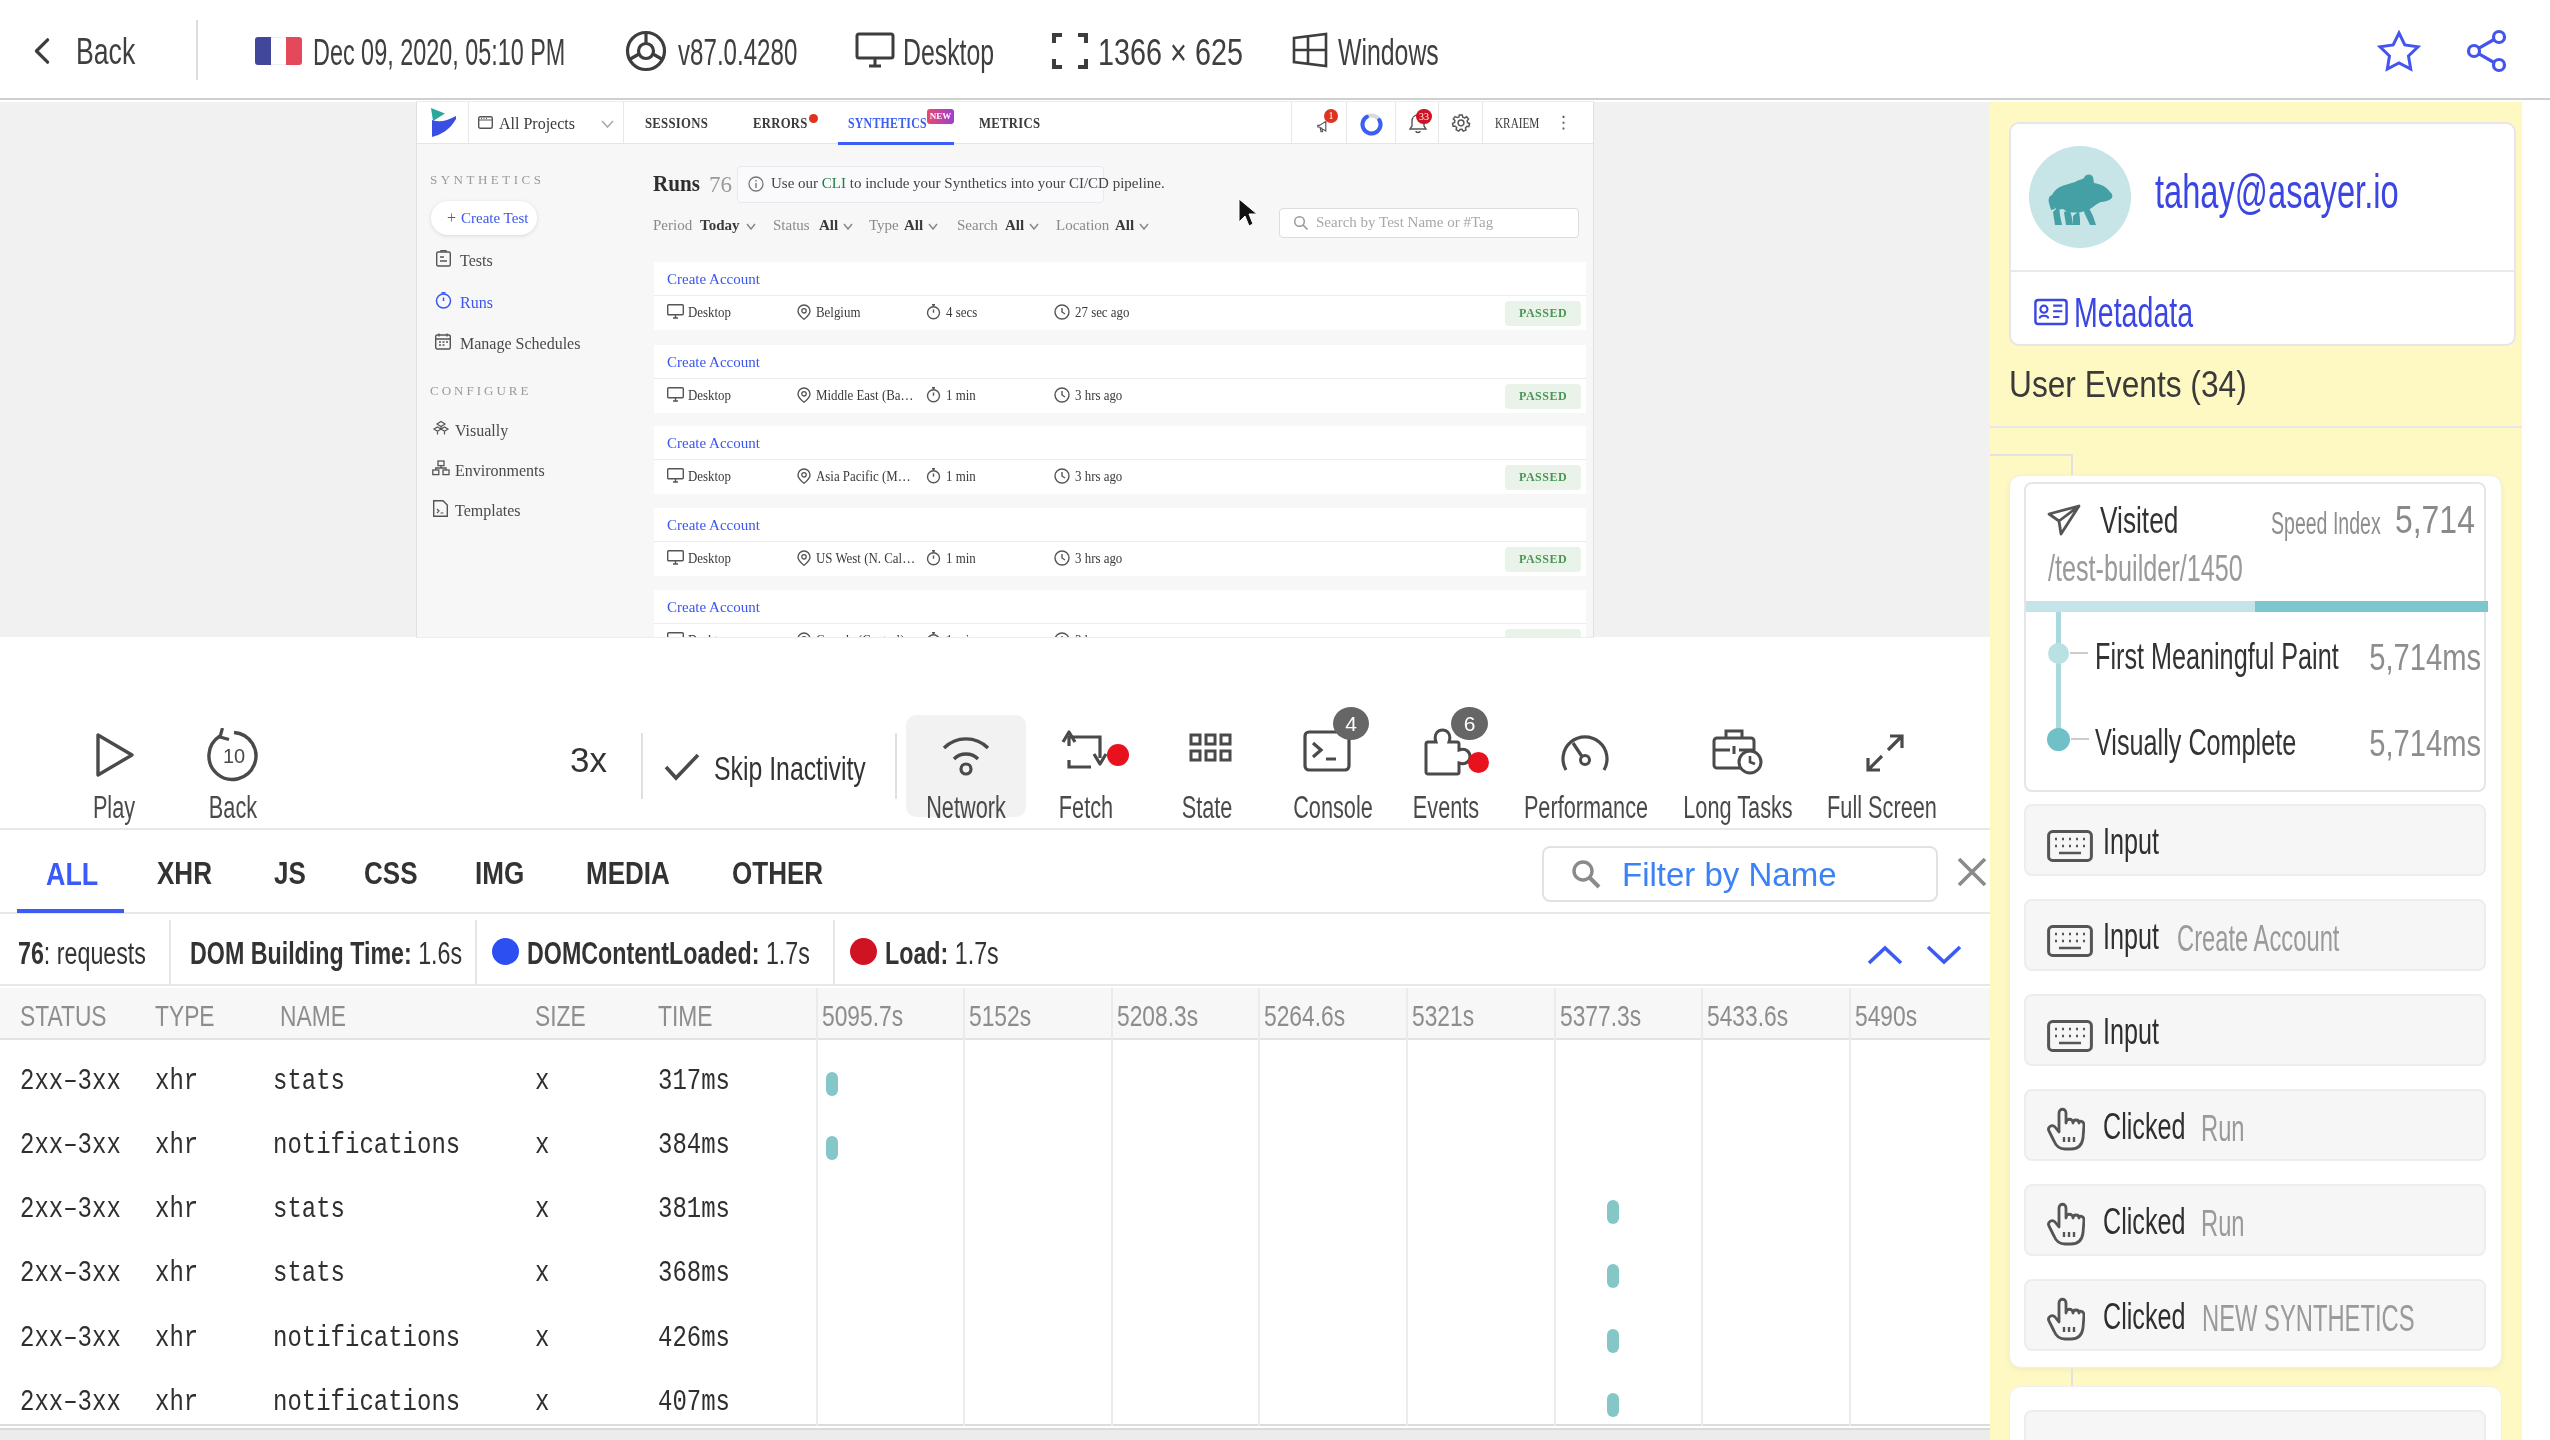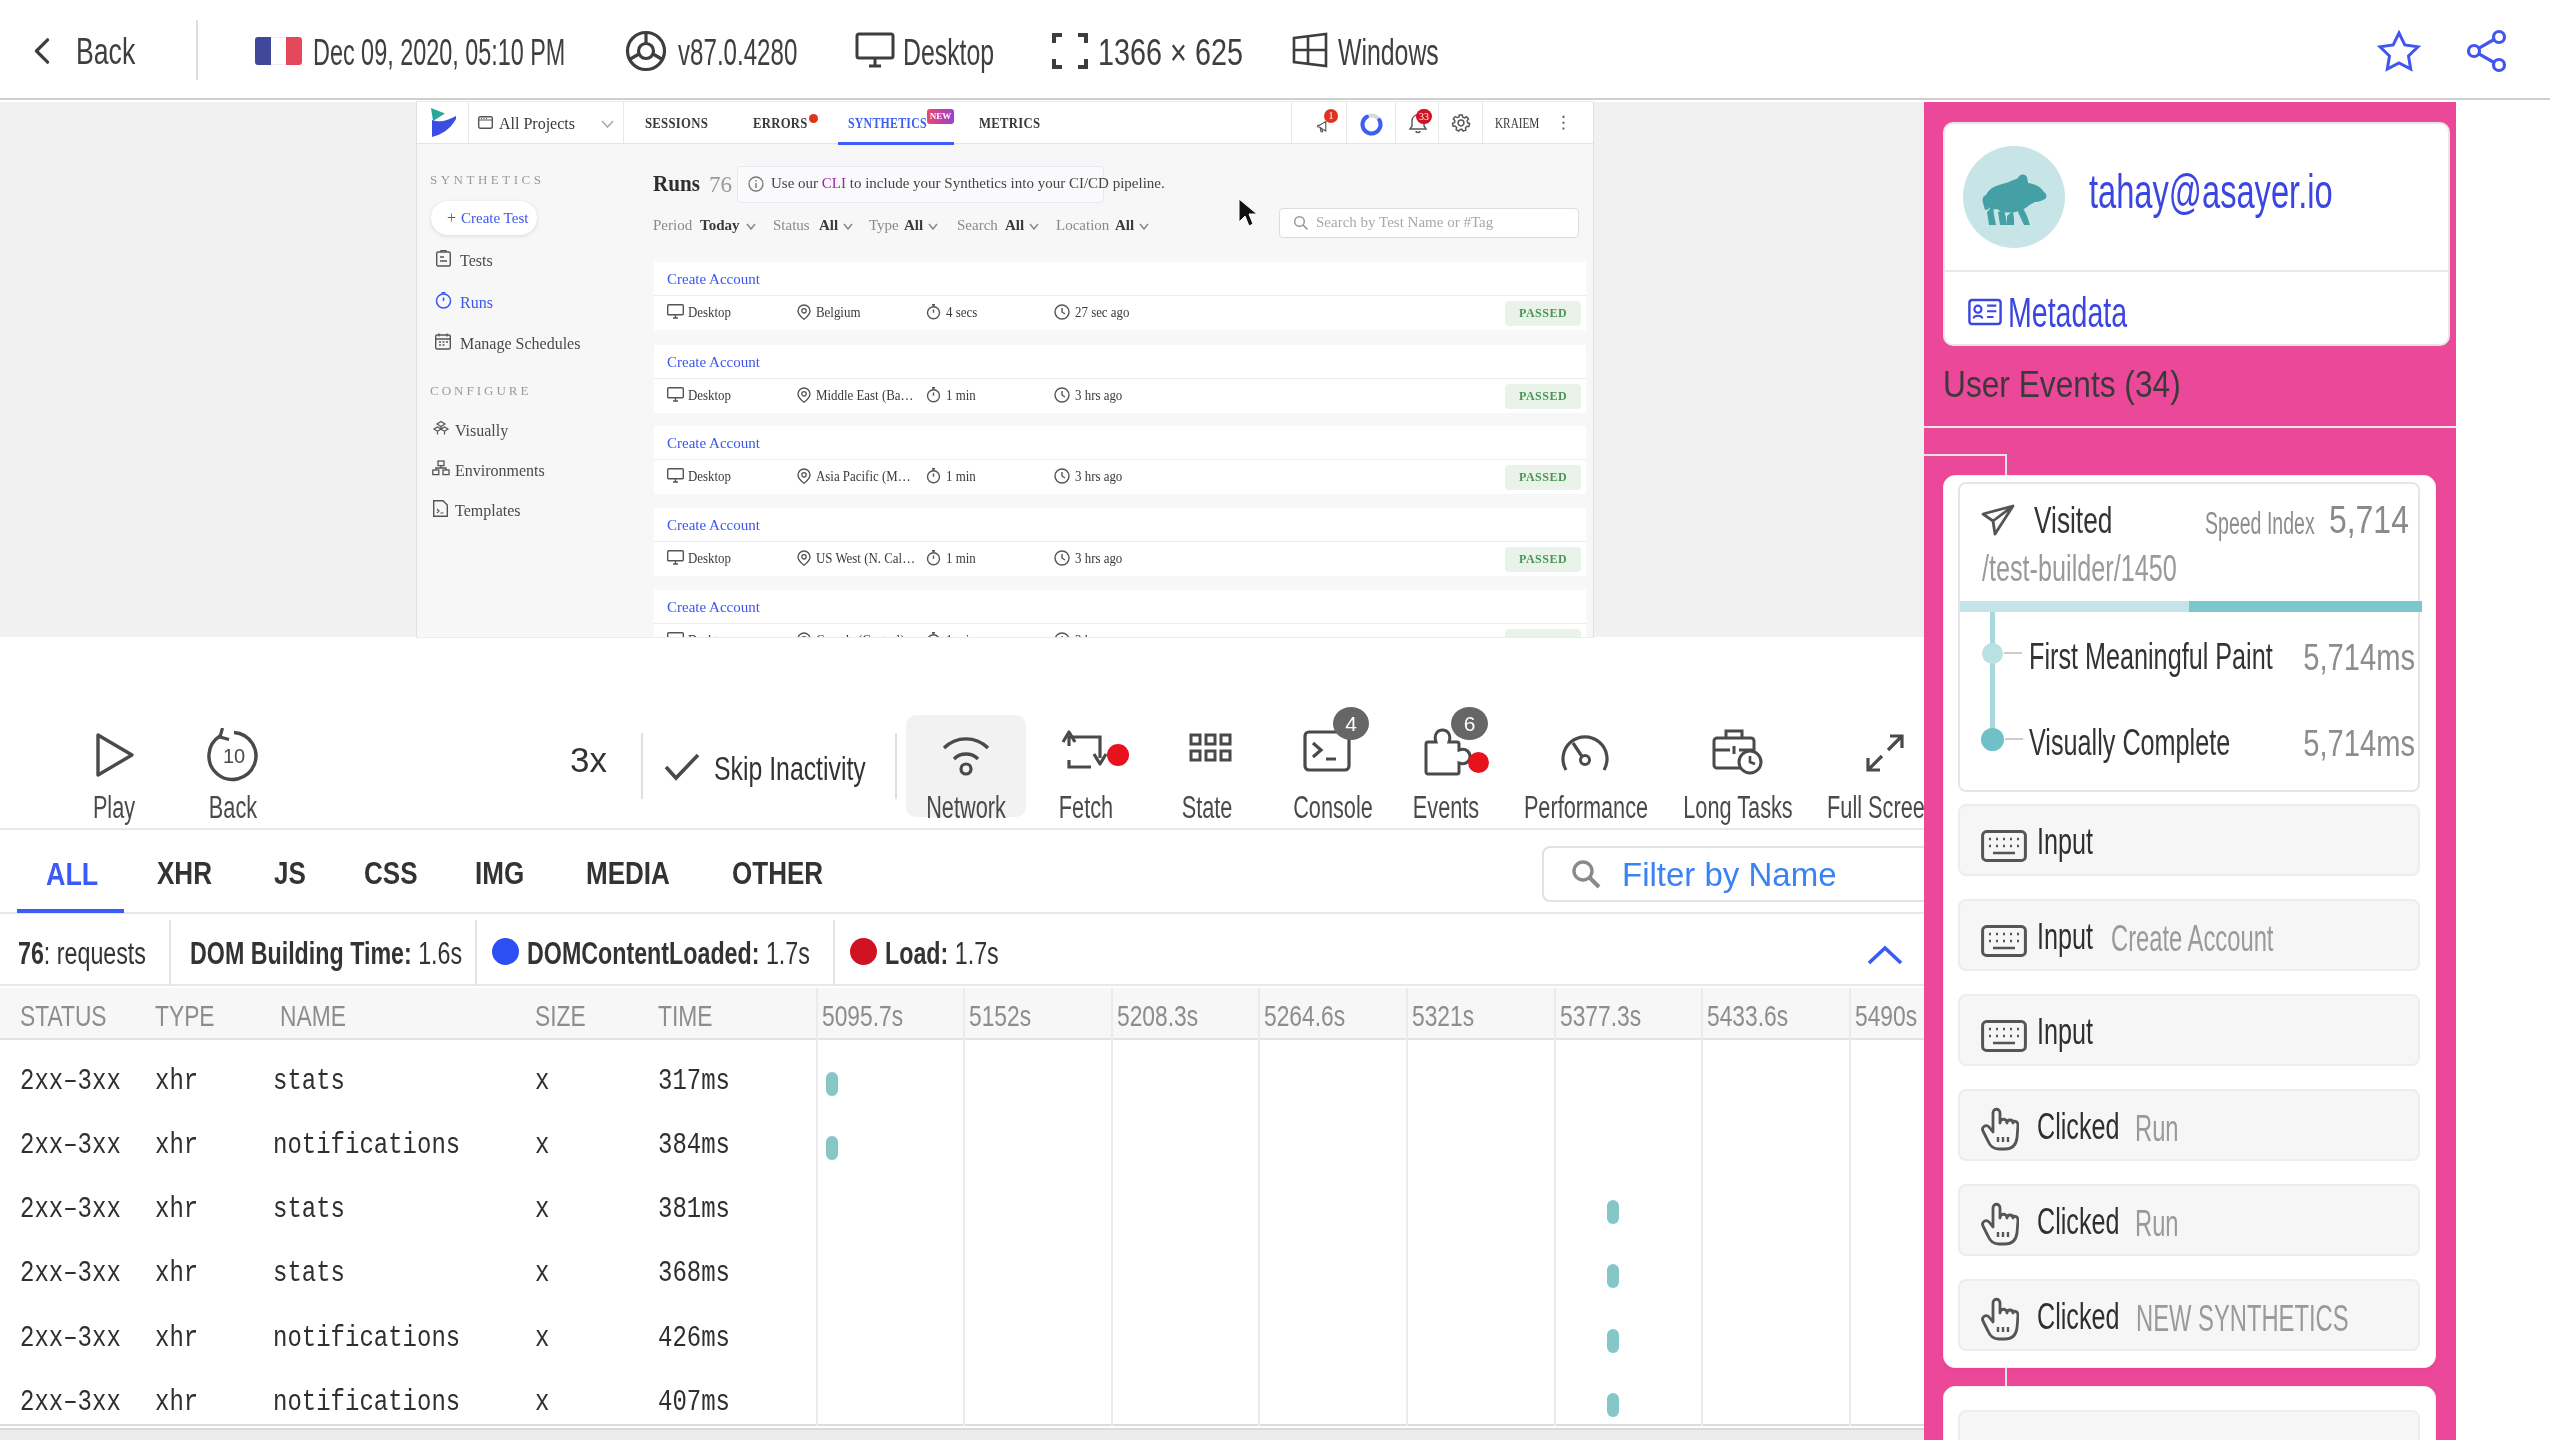--- a/index.html
+++ b/index.html
@@ -7,21 +7,21 @@
   body { font-family:"Liberation Sans", sans-serif; background:#fff; position:relative; }
   .abs { position:absolute; }
   svg { display:block; }
   
   #topbar { position:absolute; left:0; top:0; width:2550px; height:100px; background:#fff; border-bottom:2px solid #cfcfcf; z-index:5; }
   
   #main { position:absolute; left:0; top:102px; width:2016px; height:1338px; background:#fff; border-right:2px solid #e0e0e0; }
   #replay { position:absolute; left:0; top:0; width:2014px; height:535px; background:#f1f1f2; }
   #app { position:absolute; left:417px; top:0; width:1176px; height:535px; background:#f7f7f8; overflow:hidden; font-family:Liberation Serif, serif; box-shadow:0 0 0 1px rgba(0,0,0,0.07); }
   
-  #sidebar { position:absolute; left:1924px; top:102px; width:532px; height:1338px; background:#ec4899; }
+  #sidebar { position:absolute; left:1990px; top:102px; width:532px; height:1338px; background:#fef9c3; }
   .card { background:#fff; border:2px solid #e6e6e8; border-radius:10px; }
   .lbl { font-size:31px; color:#4a4a4a; text-align:center; transform:scaleX(0.70); transform-origin:50% 50%; white-space:nowrap; }
   .mono { font-family:"Liberation Mono", monospace; }
   .cond { transform:scaleX(0.72); transform-origin:0 50%; white-space:nowrap; }
   .tab { top:26px; font-size:31px; font-weight:bold; color:#333; transform:scaleX(0.84); transform-origin:0 50%; }
   .hc { top:11px; font-size:30px; color:#8d8d8d; transform:scaleX(0.76); transform-origin:0 50%; }
   .gl { top:0; width:2px; height:438px; background:#ebebeb; }
   .rrow { position:absolute; left:0; width:2014px; height:64px; font-size:30px; color:#2f2f2f; }
   .rrow span { position:absolute; top:16px; transform:scaleX(0.8); transform-origin:0 50%; }
   .bar { position:absolute; width:12px; height:24px; background:#85c6c7; border-radius:6px; top:24px; }
@@ -175,21 +175,21 @@
         </svg>
       <div class="sbi" style="left:38px;top:400px">Templates</div>
 
       <div class="abs" style="left:236px;top:68px;font-size:24px;font-weight:bold;color:#2e2e2e;transform:scaleX(0.88);transform-origin:0 50%;">Runs</div>
       <div class="abs" style="left:292px;top:70px;font-size:23px;color:#9a9a9a;">76</div>
       <div class="abs" style="left:320px;top:64px;width:367px;height:37px;background:#fafafc;border:1px solid #e8e8ef;border-radius:4px;"></div>
       <svg class="abs" style="left:331px;top:74px" width="16" height="16" viewBox="0 0 16 16">
           <circle cx="8" cy="8" r="7" fill="none" stroke="#777" stroke-width="1.3"></circle>
           <path d="M8 7 L8 12 M8 4 L8 5.4" stroke="#777" stroke-width="1.4"></path>
         </svg>
-      <div class="abs" style="left:354px;top:73px;font-size:15px;color:#444;">Use our <span style="color:#a21caf">CLI</span> to include your Synthetics into your CI/CD pipeline.</div>
+      <div class="abs" style="left:354px;top:73px;font-size:15px;color:#444;">Use our <span style="color:#15803d">CLI</span> to include your Synthetics into your CI/CD pipeline.</div>
       <div class="fl" style="left:236px">Period</div>
         <div class="flv" style="left:283px">Today</div>
         <svg class="fch" style="left:329px">
           <path d="M1 1 L5 6 L9 1" fill="none" stroke="#888" stroke-width="1.5"></path>
         </svg>
       <div class="fl" style="left:356px">Status</div>
         <div class="flv" style="left:402px">All</div>
         <svg class="fch" style="left:426px">
           <path d="M1 1 L5 6 L9 1" fill="none" stroke="#888" stroke-width="1.5"></path>
         </svg>

